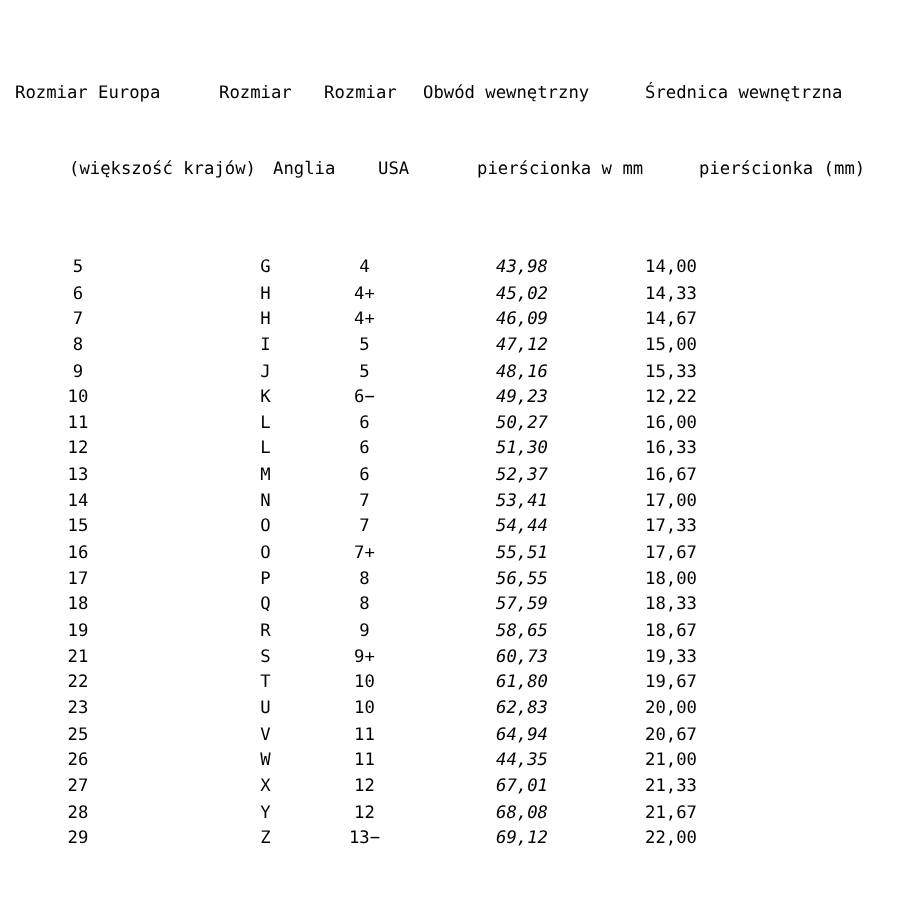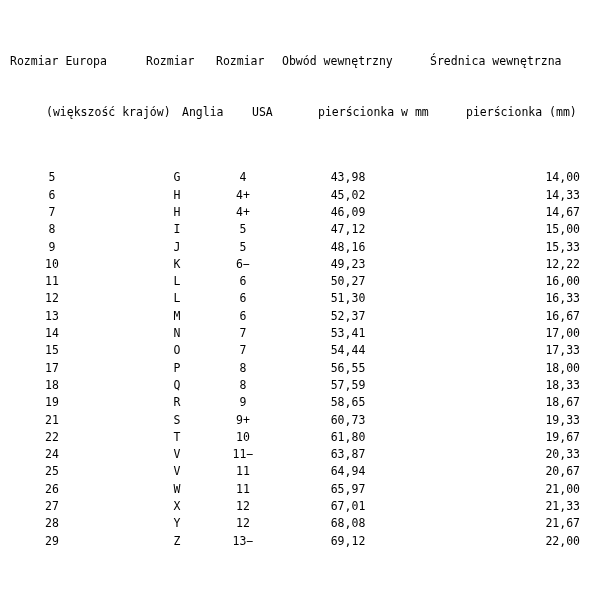--- a/index.html
+++ b/index.html
@@ -51,22 +51,22 @@
   col.c2 { width: 66px; }
   col.c3 { width: 148px; }
   col.c4 { width: 160px; }
 
   tbody td {
     text-align: center;
   }
   tbody td.c-eu   { text-align: center; padding-right: 52px; }
   tbody td.c-uk   { text-align: center; padding-right: 8px; }
   tbody td.c-usa  { text-align: center; padding-right: 12px; }
-  tbody td.c-circ { text-align: center; padding-right: 16px; }
-  tbody td.c-diam { text-align: right; padding-right: 10px; }
+  tbody td.c-circ { text-align: center; padding-right: 16px; font-style: italic; }
+  tbody td.c-diam { text-align: left; padding-right: 10px; }
 </style>
 </head>
 <body>
 
 <div class="page">
   <table class="ring-table">
     <colgroup>
       <col class="c0">
         <col class="c1">
         <col class="c2">
@@ -176,20 +176,27 @@
           <td class="c-diam">17,00</td>
         </tr>
         <tr>
           <td class="c-eu">15</td>
           <td class="c-uk">O</td>
           <td class="c-usa">7</td>
           <td class="c-circ">54,44</td>
           <td class="c-diam">17,33</td>
         </tr>
         <tr>
+          <td class="c-eu">16</td>
+          <td class="c-uk">O</td>
+          <td class="c-usa">7+</td>
+          <td class="c-circ">55,51</td>
+          <td class="c-diam">17,67</td>
+        </tr>
+        <tr>
           <td class="c-eu">17</td>
           <td class="c-uk">P</td>
           <td class="c-usa">8</td>
           <td class="c-circ">56,55</td>
           <td class="c-diam">18,00</td>
         </tr>
         <tr>
           <td class="c-eu">18</td>
           <td class="c-uk">Q</td>
           <td class="c-usa">8</td>
@@ -211,38 +218,38 @@
           <td class="c-diam">19,33</td>
         </tr>
         <tr>
           <td class="c-eu">22</td>
           <td class="c-uk">T</td>
           <td class="c-usa">10</td>
           <td class="c-circ">61,80</td>
           <td class="c-diam">19,67</td>
         </tr>
         <tr>
-          <td class="c-eu">24</td>
-          <td class="c-uk">V</td>
-          <td class="c-usa">11−</td>
-          <td class="c-circ">63,87</td>
-          <td class="c-diam">20,33</td>
+          <td class="c-eu">23</td>
+          <td class="c-uk">U</td>
+          <td class="c-usa">10</td>
+          <td class="c-circ">62,83</td>
+          <td class="c-diam">20,00</td>
         </tr>
         <tr>
           <td class="c-eu">25</td>
           <td class="c-uk">V</td>
           <td class="c-usa">11</td>
           <td class="c-circ">64,94</td>
           <td class="c-diam">20,67</td>
         </tr>
         <tr>
           <td class="c-eu">26</td>
           <td class="c-uk">W</td>
           <td class="c-usa">11</td>
-          <td class="c-circ">65,97</td>
+          <td class="c-circ">44,35</td>
           <td class="c-diam">21,00</td>
         </tr>
         <tr>
           <td class="c-eu">27</td>
           <td class="c-uk">X</td>
           <td class="c-usa">12</td>
           <td class="c-circ">67,01</td>
           <td class="c-diam">21,33</td>
         </tr>
         <tr>

